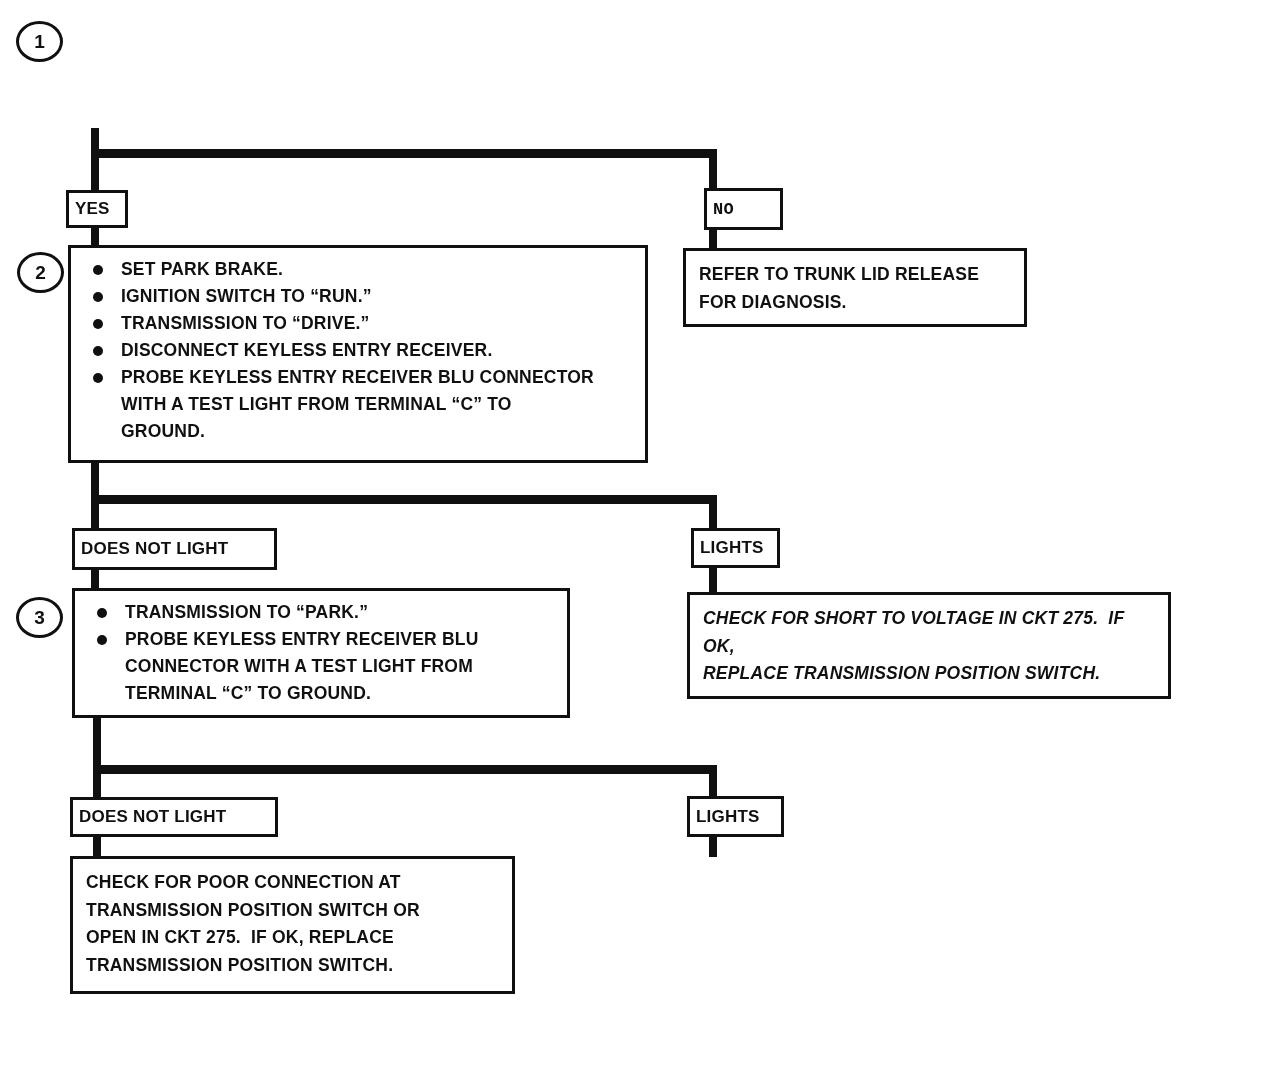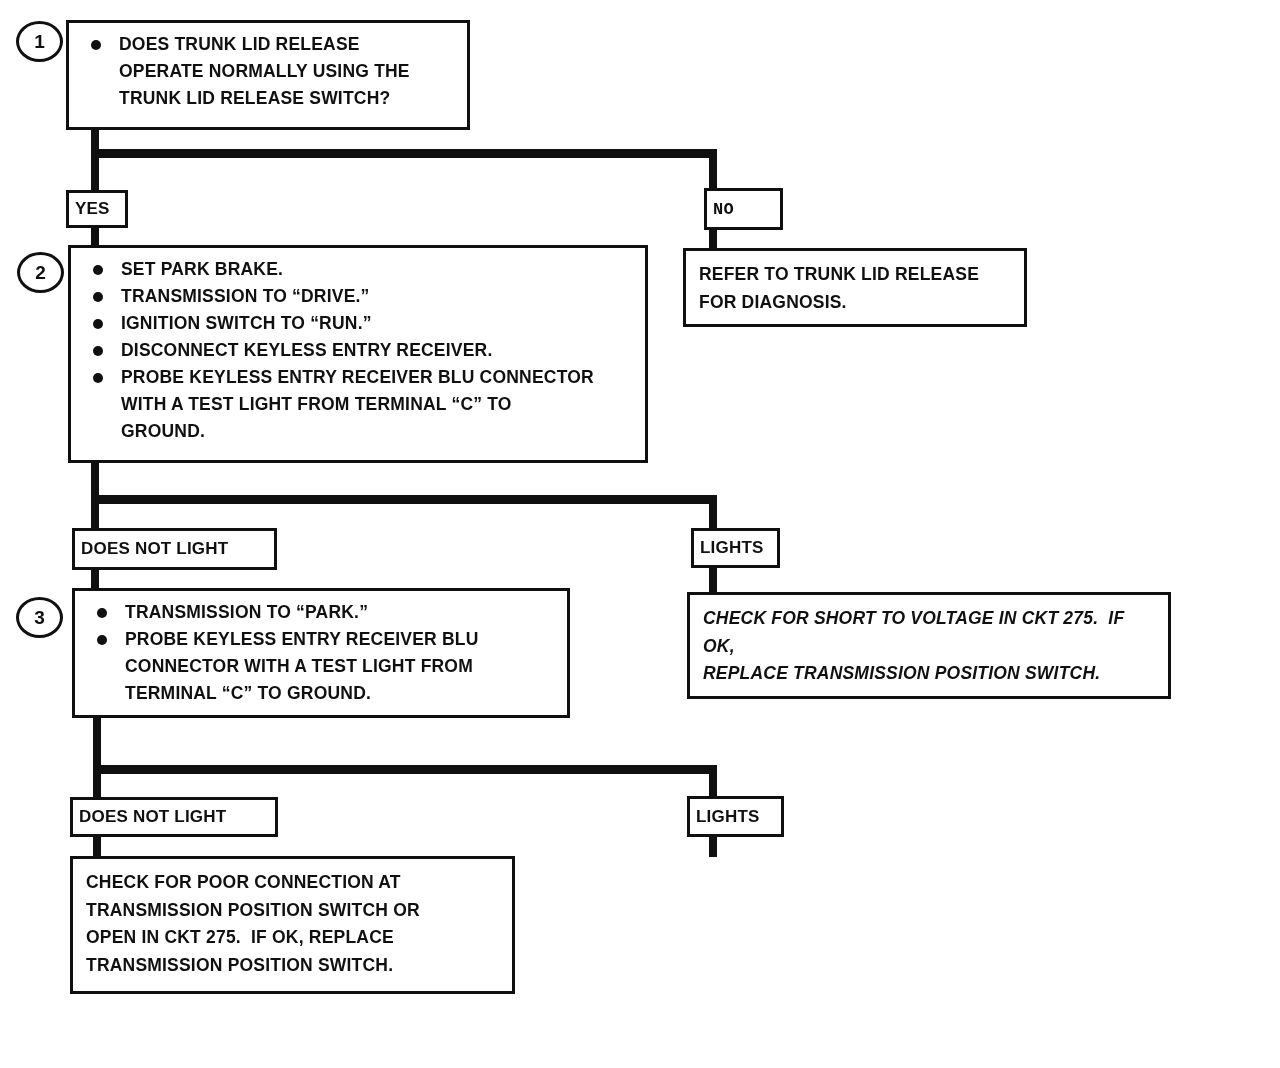--- a/index.html
+++ b/index.html
@@ -63,51 +63,43 @@
   <div class="badge" style="left:16px;top:21px;">
     <span>1</span>
   </div>
   <div class="badge" style="left:17px;top:252px;">
     <span>2</span>
   </div>
   <div class="badge" style="left:16px;top:597px;">
     <span>3</span>
   </div>
 
-  <div class="box action" style="left:66px;top:20px;width:404px;min-height:110px;">
-    <div class="row">
-      <span class="dot"></span>
-      <div class="txt">DOES TRUNK LID RELEASE
-OPERATE NORMALLY USING THE
-TRUNK LID RELEASE SWITCH?</div>
-    </div>
-  </div>
 
   <div class="box label" style="left:66px;top:190px;width:62px;height:38px;">
     <span>YES</span>
   </div>
   <div class="box label" style="left:704px;top:188px;width:79px;height:42px;font-family:Liberation Mono, monospace;">
     <span>NO</span>
   </div>
 
   <div class="box term" style="left:683px;top:248px;width:344px;min-height:71px;">REFER TO TRUNK LID RELEASE
 FOR DIAGNOSIS.</div>
 
   <div class="box action" style="left:68px;top:245px;width:580px;min-height:218px;">
     <div class="row">
       <span class="dot"></span>
       <div class="txt">SET PARK BRAKE.</div>
     </div>
     <div class="row">
       <span class="dot"></span>
-      <div class="txt">TRANSMISSION TO “DRIVE.”</div>
+      <div class="txt">IGNITION SWITCH TO “RUN.”</div>
     </div>
     <div class="row">
       <span class="dot"></span>
-      <div class="txt">IGNITION SWITCH TO “RUN.”</div>
+      <div class="txt">TRANSMISSION TO “DRIVE.”</div>
     </div>
     <div class="row">
       <span class="dot"></span>
       <div class="txt">DISCONNECT KEYLESS ENTRY RECEIVER.</div>
     </div>
     <div class="row">
       <span class="dot"></span>
       <div class="txt">PROBE KEYLESS ENTRY RECEIVER BLU CONNECTOR
 WITH A TEST LIGHT FROM TERMINAL “C” TO
 GROUND.</div>

